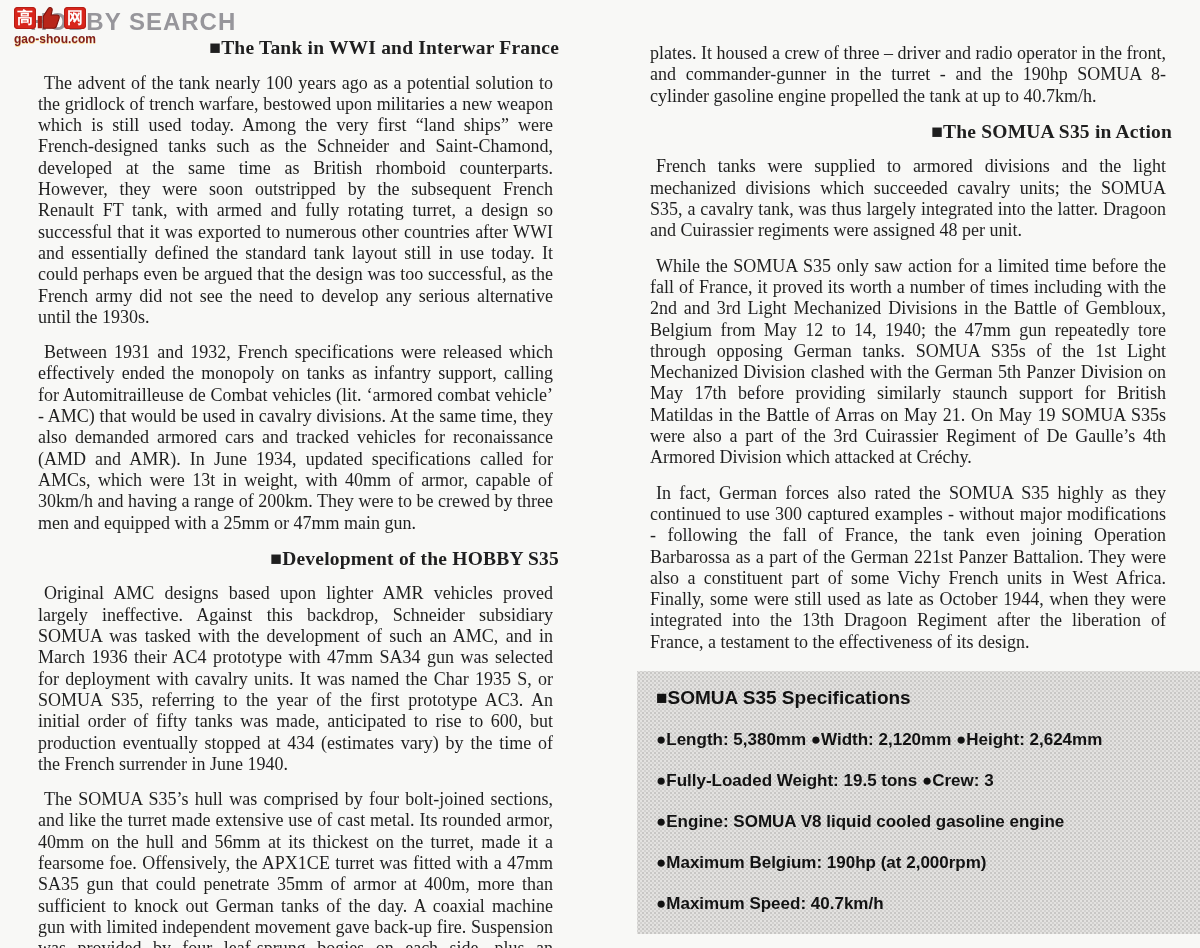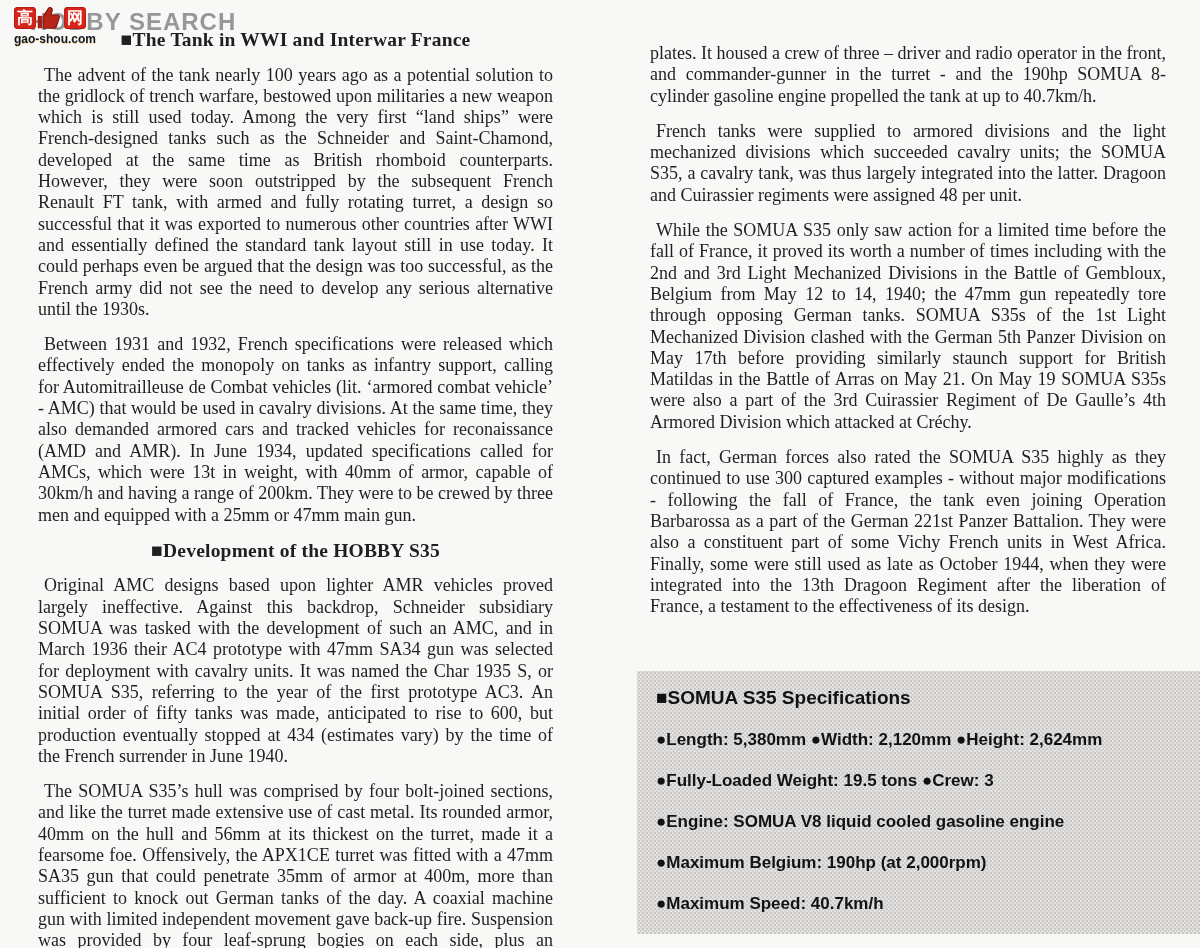--- a/index.html
+++ b/index.html
@@ -36,43 +36,43 @@
     line-height: 22px; text-align: center;
     box-shadow: 0 0 0 1px #b51e15 inset;
   }
   .wm-sq1 { left: 2px; }
   .wm-sq2 { left: 52px; }
   .wm-thumb { position: absolute; left: 24px; top: -1px; width: 28px; height: 30px; }
   .wm-domain {
     position: absolute; left: 2px; top: 28px;
     font-family: "Liberation Sans", sans-serif;
     font-weight: bold; font-size: 12px;
-    color: #0f172a;
+    color: #7f1d1d;
     text-shadow: 0 1px 0 #f7d58c, 0 0 2px #ffffff;
     white-space: nowrap;
   }
 
   
   .col {
     position: absolute; top: 29px;
     color: #1f1f1f;
     font-size: 18px;
     line-height: 21.3px;
     text-align: justify;
   }
   .col-left  { left: 24px;  width: 543px; }
   .col-right { left: 636px; width: 544px; }
 
   .col h2 {
-    margin: 0;
+    margin: 8px;
     font-size: 19.5px;
     line-height: 21.6px;
     font-weight: bold;
     letter-spacing: 0.2px;
-    text-align: center;
+    text-align: right;
     white-space: nowrap;
   }
   .col p { margin: 14px; text-indent: 6px; }
   .col p.noindent { text-indent: 0; }
 
   
   .spec-box {
     position: absolute;
     left: 637px; top: 671px;
     width: 578px; height: 263px;
@@ -125,20 +125,21 @@
     <h2>■The Tank in WWI and Interwar France</h2>
     <p>The advent of the tank nearly 100 years ago as a potential solution to the gridlock of trench warfare, bestowed upon militaries a new weapon which is still used today. Among the very first “land ships” were French-designed tanks such as the Schneider and Saint-Chamond, developed at the same time as British rhomboid counterparts. However, they were soon outstripped by the subsequent French Renault FT tank, with armed and fully rotating turret, a design so successful that it was exported to numerous other countries after WWI and essentially defined the standard tank layout still in use today. It could perhaps even be argued that the design was too successful, as the French army did not see the need to develop any serious alternative until the 1930s.</p>
     <p>Between 1931 and 1932, French specifications were released which effectively ended the monopoly on tanks as infantry support, calling for Automitrailleuse de Combat vehicles (lit. ‘armored combat vehicle’ - AMC) that would be used in cavalry divisions. At the same time, they also demanded armored cars and tracked vehicles for reconaissance (AMD and AMR). In June 1934, updated specifications called for AMCs, which were 13t in weight, with 40mm of armor, capable of 30km/h and having a range of 200km. They were to be crewed by three men and equipped with a 25mm or 47mm main gun.</p>
     <h2>■Development of the HOBBY S35</h2>
     <p>Original AMC designs based upon lighter AMR vehicles proved largely ineffective. Against this backdrop, Schneider subsidiary SOMUA was tasked with the development of such an AMC, and in March 1936 their AC4 prototype with 47mm SA34 gun was selected for deployment with cavalry units. It was named the Char 1935 S, or SOMUA S35, referring to the year of the first prototype AC3. An initial order of fifty tanks was made, anticipated to rise to 600, but production eventually stopped at 434 (estimates vary) by the time of the French surrender in June 1940.</p>
     <p>The SOMUA S35’s hull was comprised by four bolt-joined sections, and like the turret made extensive use of cast metal. Its rounded armor, 40mm on the hull and 56mm at its thickest on the turret, made it a fearsome foe. Offensively, the APX1CE turret was fitted with a 47mm SA35 gun that could penetrate 35mm of armor at 400m, more than sufficient to knock out German tanks of the day. A coaxial machine gun with limited independent movement gave back-up fire. Suspension was provided by four leaf-sprung bogies on each side, plus an independently-suspended rearmost ninth wheel, all of which were protected by armored</p>
   </div>
 
   <div class="col col-right">
     <p class="noindent">plates. It housed a crew of three – driver and radio operator in the front, and commander-gunner in the turret - and the 190hp SOMUA 8-cylinder gasoline engine propelled the tank at up to 40.7km/h.</p>
+    <h2>■The SOMUA S35 in Action</h2>
     <p>French tanks were supplied to armored divisions and the light mechanized divisions which succeeded cavalry units; the SOMUA S35, a cavalry tank, was thus largely integrated into the latter. Dragoon and Cuirassier regiments were assigned 48 per unit.</p>
     <p>While the SOMUA S35 only saw action for a limited time before the fall of France, it proved its worth a number of times including with the 2nd and 3rd Light Mechanized Divisions in the Battle of Gembloux, Belgium from May 12 to 14, 1940; the 47mm gun repeatedly tore through opposing German tanks. SOMUA S35s of the 1st Light Mechanized Division clashed with the German 5th Panzer Division on May 17th before providing similarly staunch support for British Matildas in the Battle of Arras on May 21. On May 19 SOMUA S35s were also a part of the 3rd Cuirassier Regiment of De Gaulle’s 4th Armored Division which attacked at Créchy.</p>
     <p>In fact, German forces also rated the SOMUA S35 highly as they continued to use 300 captured examples - without major modifications - following the fall of France, the tank even joining Operation Barbarossa as a part of the German 221st Panzer Battalion. They were also a constituent part of some Vichy French units in West Africa. Finally, some were still used as late as October 1944, when they were integrated into the 13th Dragoon Regiment after the liberation of France, a testament to the effectiveness of its design.</p>
   </div>
 
   <div class="spec-box">
     <div class="spec-title">■SOMUA S35 Specifications</div>
     <div class="spec-line">●Length: 5,380mm ●Width: 2,120mm ●Height: 2,624mm</div>
     <div class="spec-line">●Fully-Loaded Weight: 19.5 tons ●Crew: 3</div>
     <div class="spec-line">●Engine: SOMUA V8 liquid cooled gasoline engine</div>

